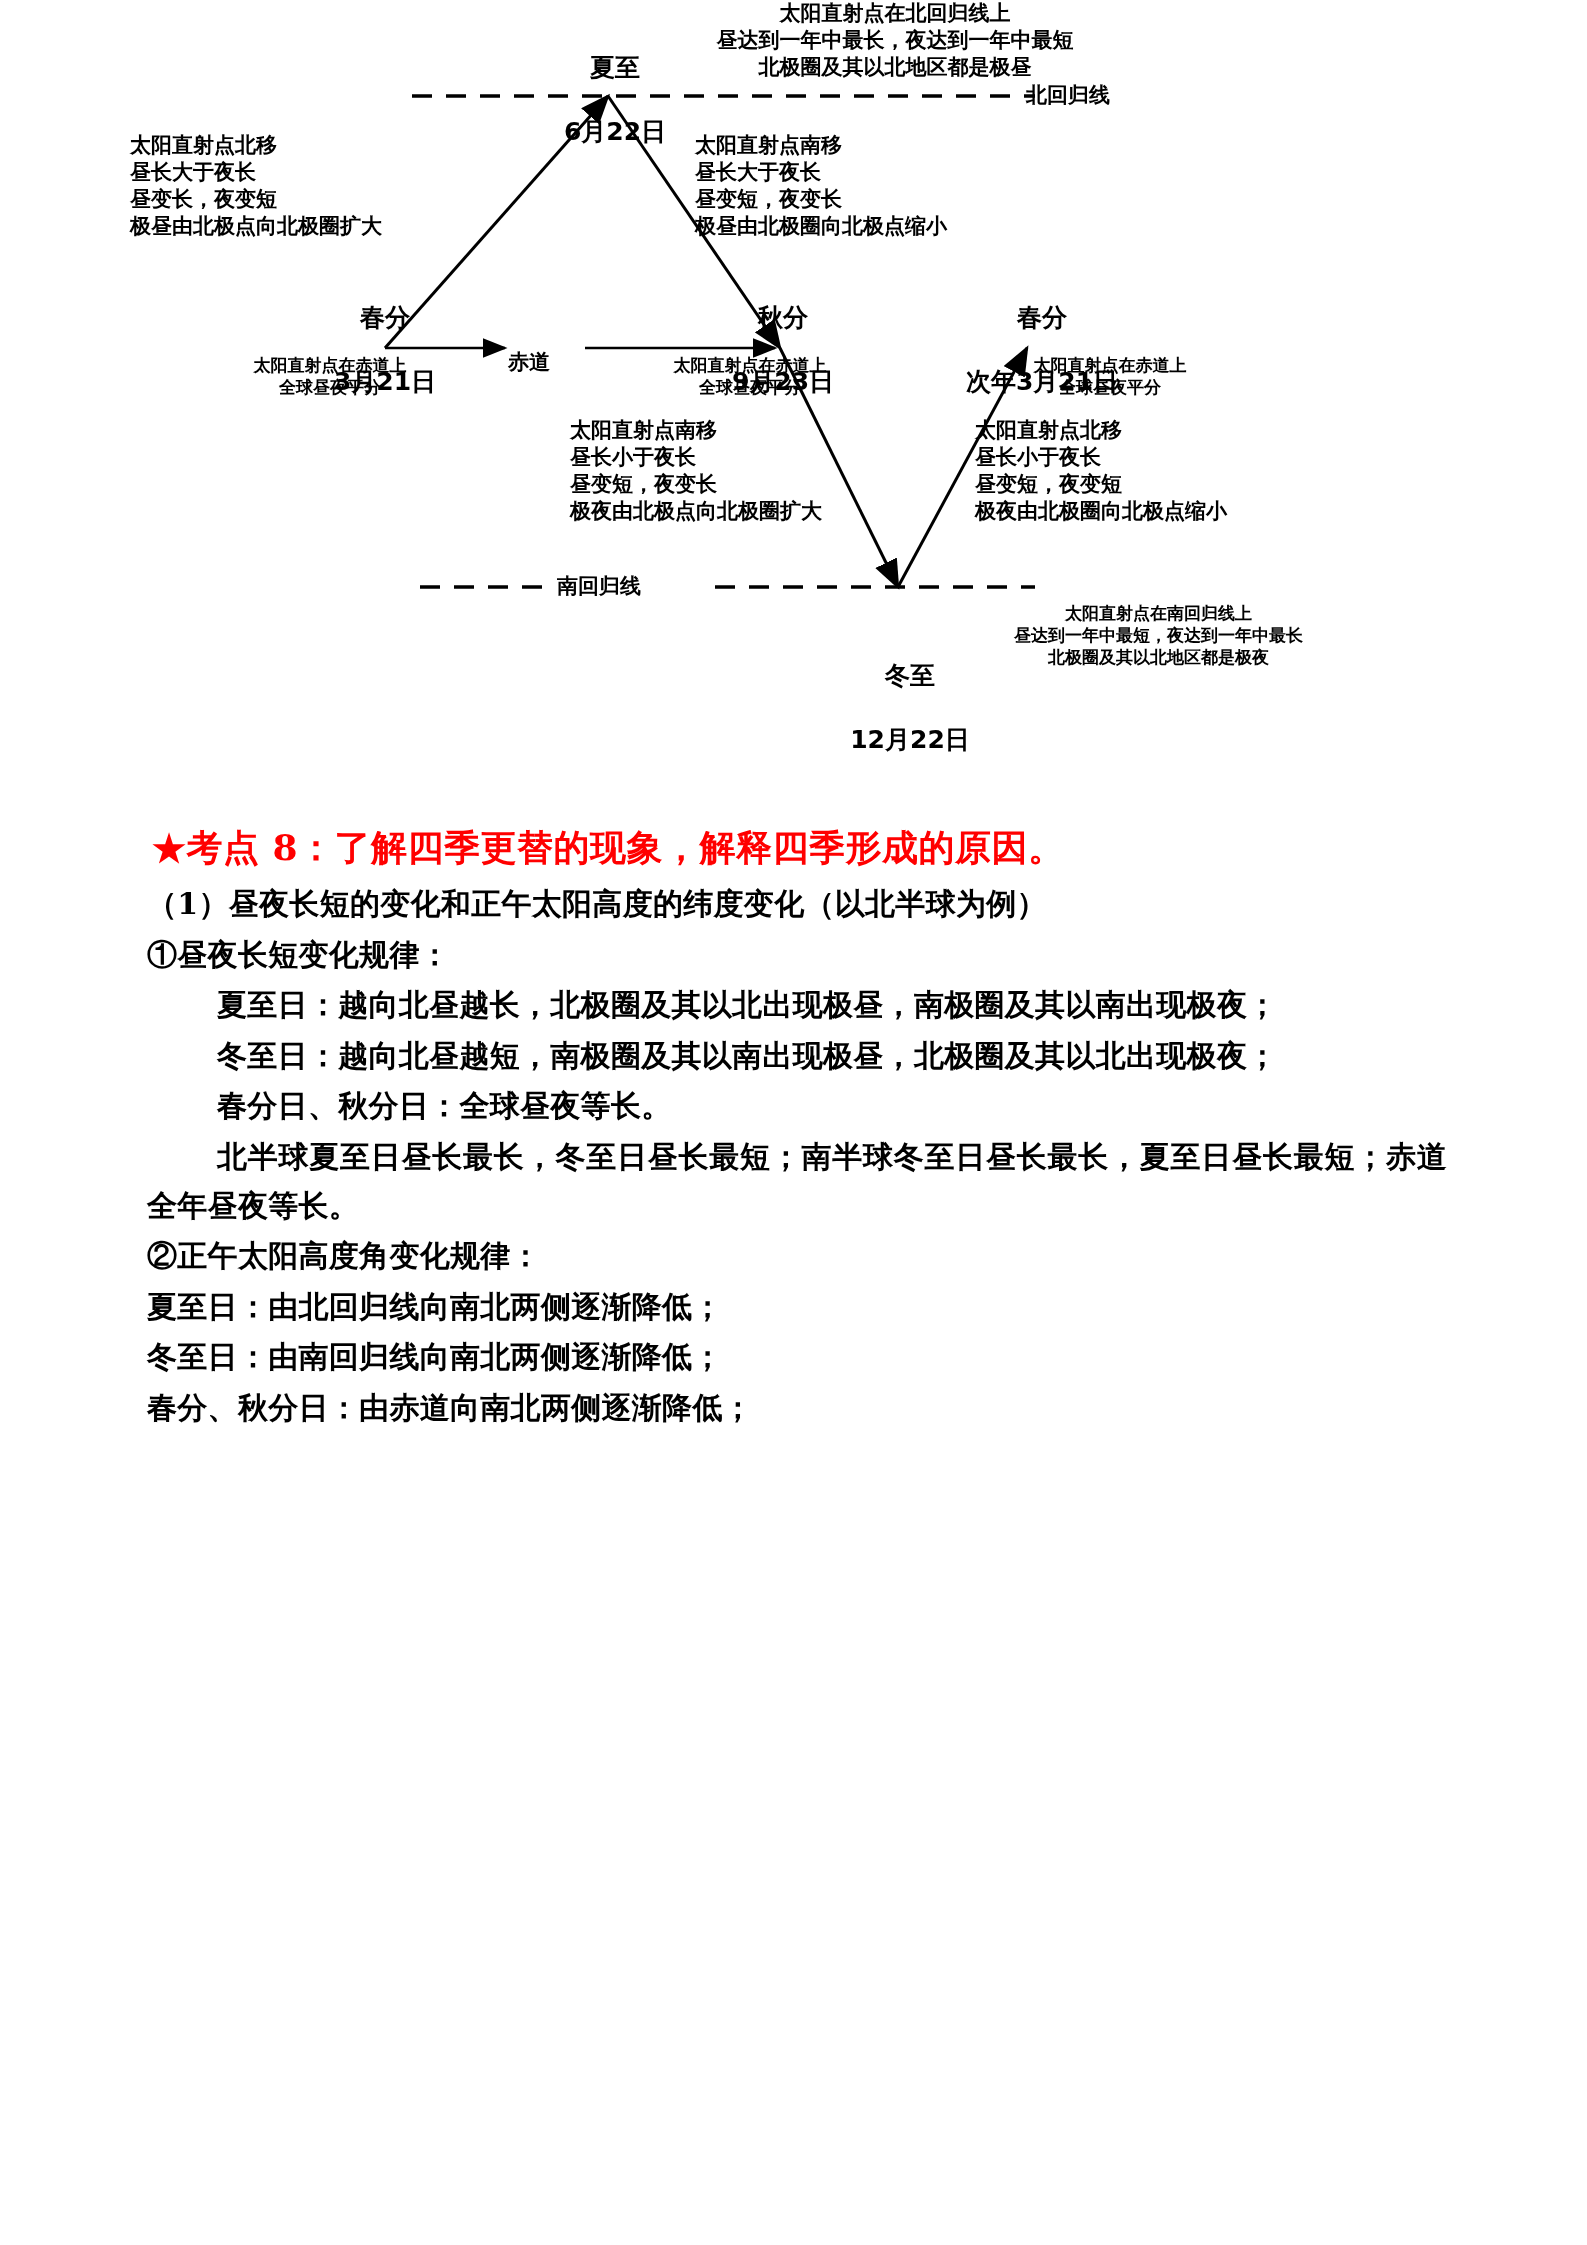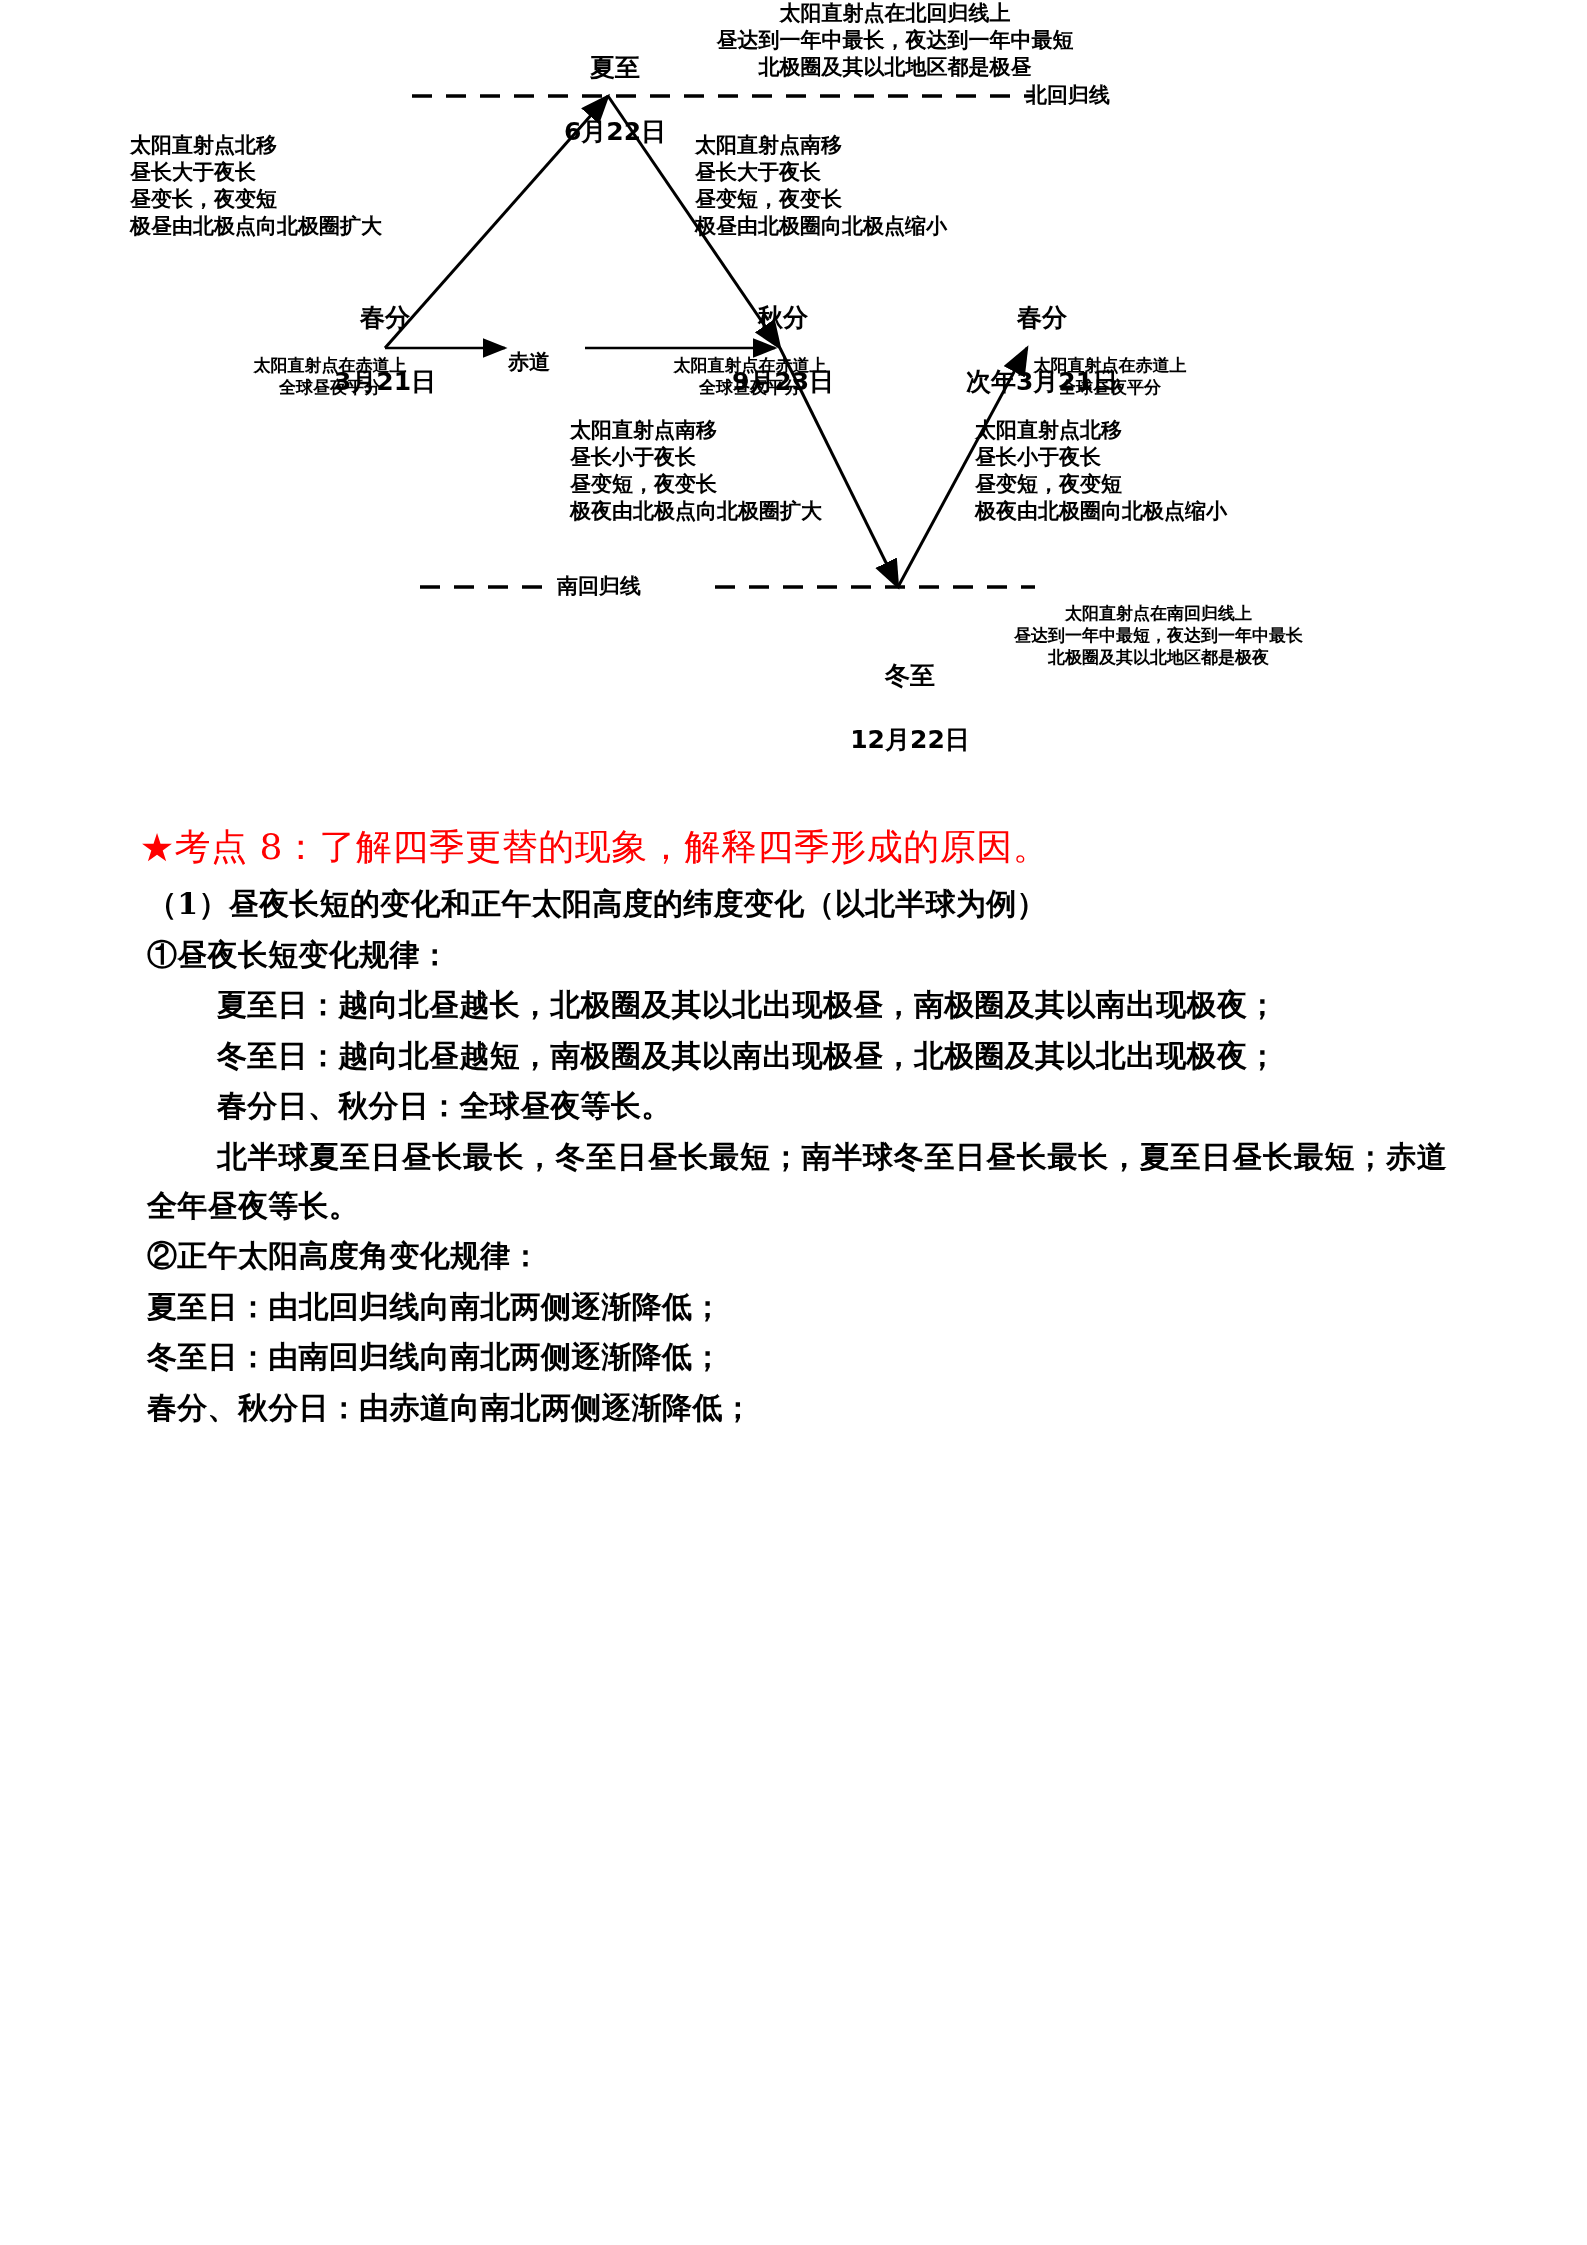--- a/index.html
+++ b/index.html
@@ -46,23 +46,23 @@
   }
   .dl-small { font-size: 17px; }
   .dl-mid   { font-size: 21px; }
   .dl-big   { font-size: 25px; }
   .center   { text-align: center; }
 
   
   .heading {
     color: #ff0000;
     font-size: 36px;
-    font-weight: normal;
+    font-weight: bold;
     line-height: 1.5;
-    margin: 10px 0 6px 0;
+    margin: 10px 0 6px 12px;
     letter-spacing: 0.5px;
   }
   .star { color: #ff0000; font-size: 34px; }
   p.body {
     font-size: 30px;
     line-height: 1.62;
     margin: 0 0 2px 7px;
     letter-spacing: 0.3px;
     text-align: justify;
     font-weight: bold;

